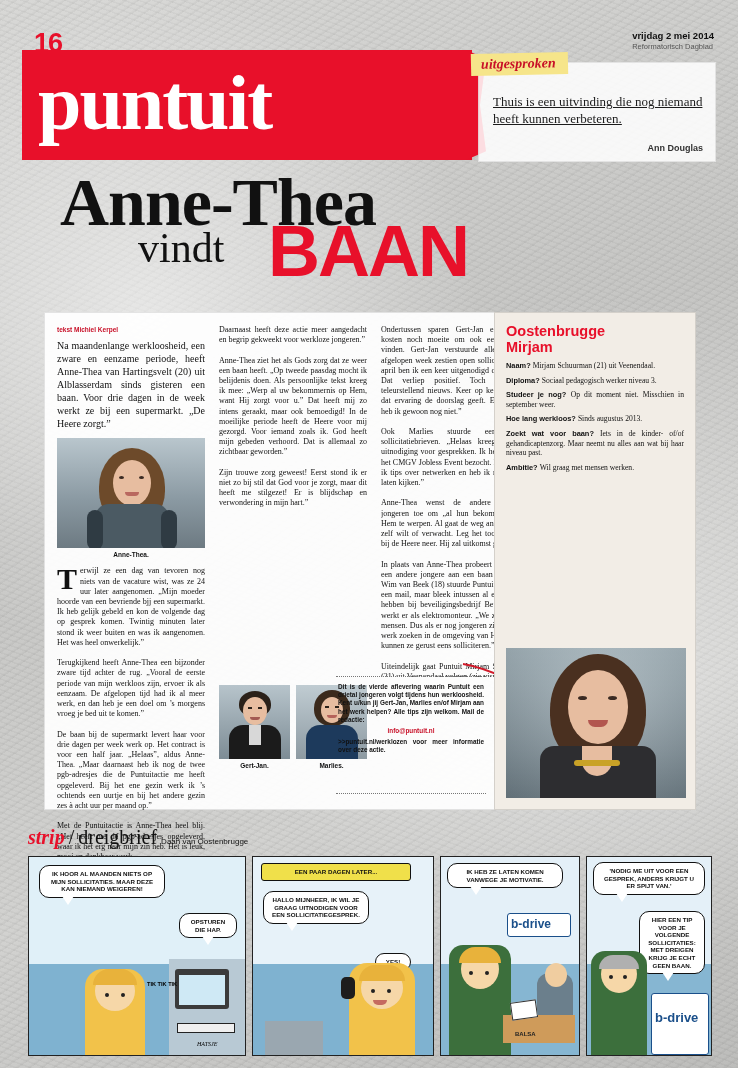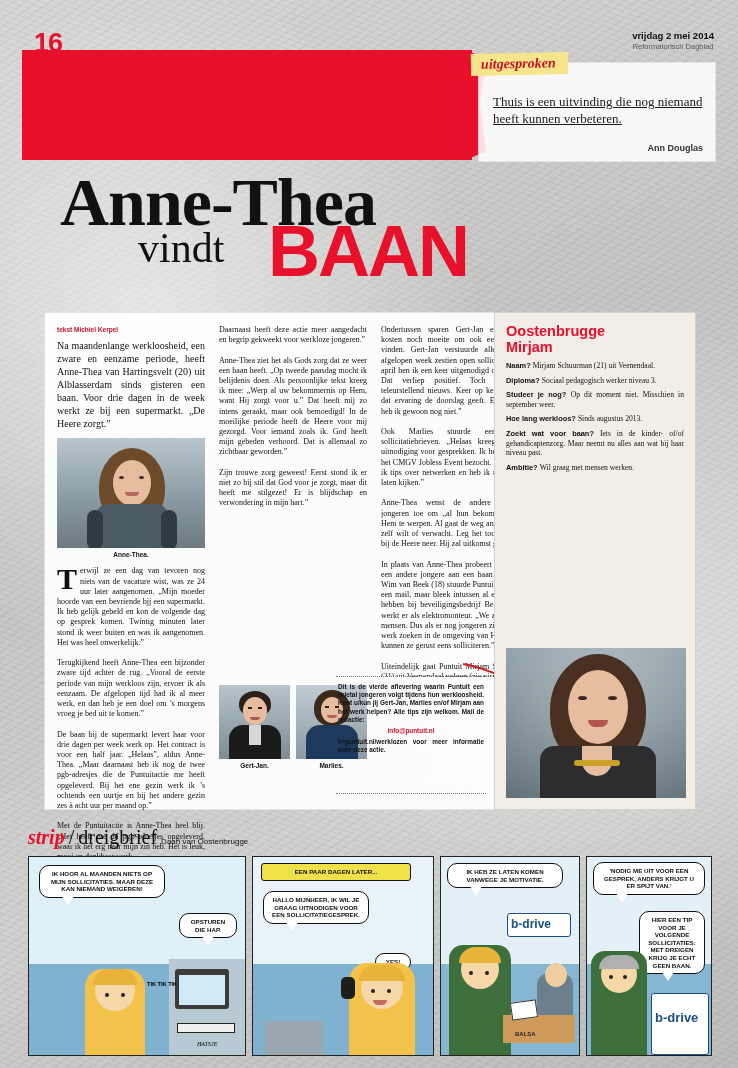--- a/index.html
+++ b/index.html
@@ -20,21 +20,21 @@
       repeating-linear-gradient(-35deg, rgba(0,0,0,0.04) 0px, rgba(0,0,0,0.04) 1px, rgba(0,0,0,0) 3px, rgba(0,0,0,0) 7px),
       linear-gradient(160deg,#d8d8d6 0%, #c6c6c4 40%, #d2d2d0 70%, #bdbdbb 100%);
   }
   
   .pagenum {
     position:absolute; left:34px; top:28px;
     color:#e8102a; font-family:"Liberation Sans", sans-serif;
     font-weight:bold; font-size:27px; letter-spacing:-1px;
   }
   .dateline {
-    position:absolute; right:24px; top:30px; text-align:center;
+    position:absolute; right:24px; top:30px; text-align:left;
     font-family:"Liberation Sans", sans-serif;
   }
   .dateline .d1 { font-size:9.5px; font-weight:bold; color:#111; display:block; }
   .dateline .d2 { font-size:7.5px; color:#555; display:block; margin-top:1px; }
 
   .masthead-block {
     position:absolute; left:22px; top:50px; width:450px; height:110px;
     background:#e8102a;
   }
   .masthead-block:after{
@@ -169,20 +169,21 @@
 <div class="page">
 
   <div class="pagenum">16</div>
 
   <div class="dateline">
     <span class="d1">vrijdag 2 mei 2014</span>
     <span class="d2">Reformatorisch Dagblad</span>
   </div>
 
   <div class="masthead-block"></div>
+  <div class="masthead">puntuit</div>
 
   <div class="quotebox">
     <div class="quote-tag">uitgesproken</div>
     <div class="quote-text">Thuis is een uitvinding die nog niemand heeft kunnen verbeteren.</div>
     <div class="quote-author">Ann Douglas</div>
   </div>
 
   <div class="bigtitle">
     <div class="t-anne">Anne-Thea</div>
     <div class="t-vindt">vindt</div>

